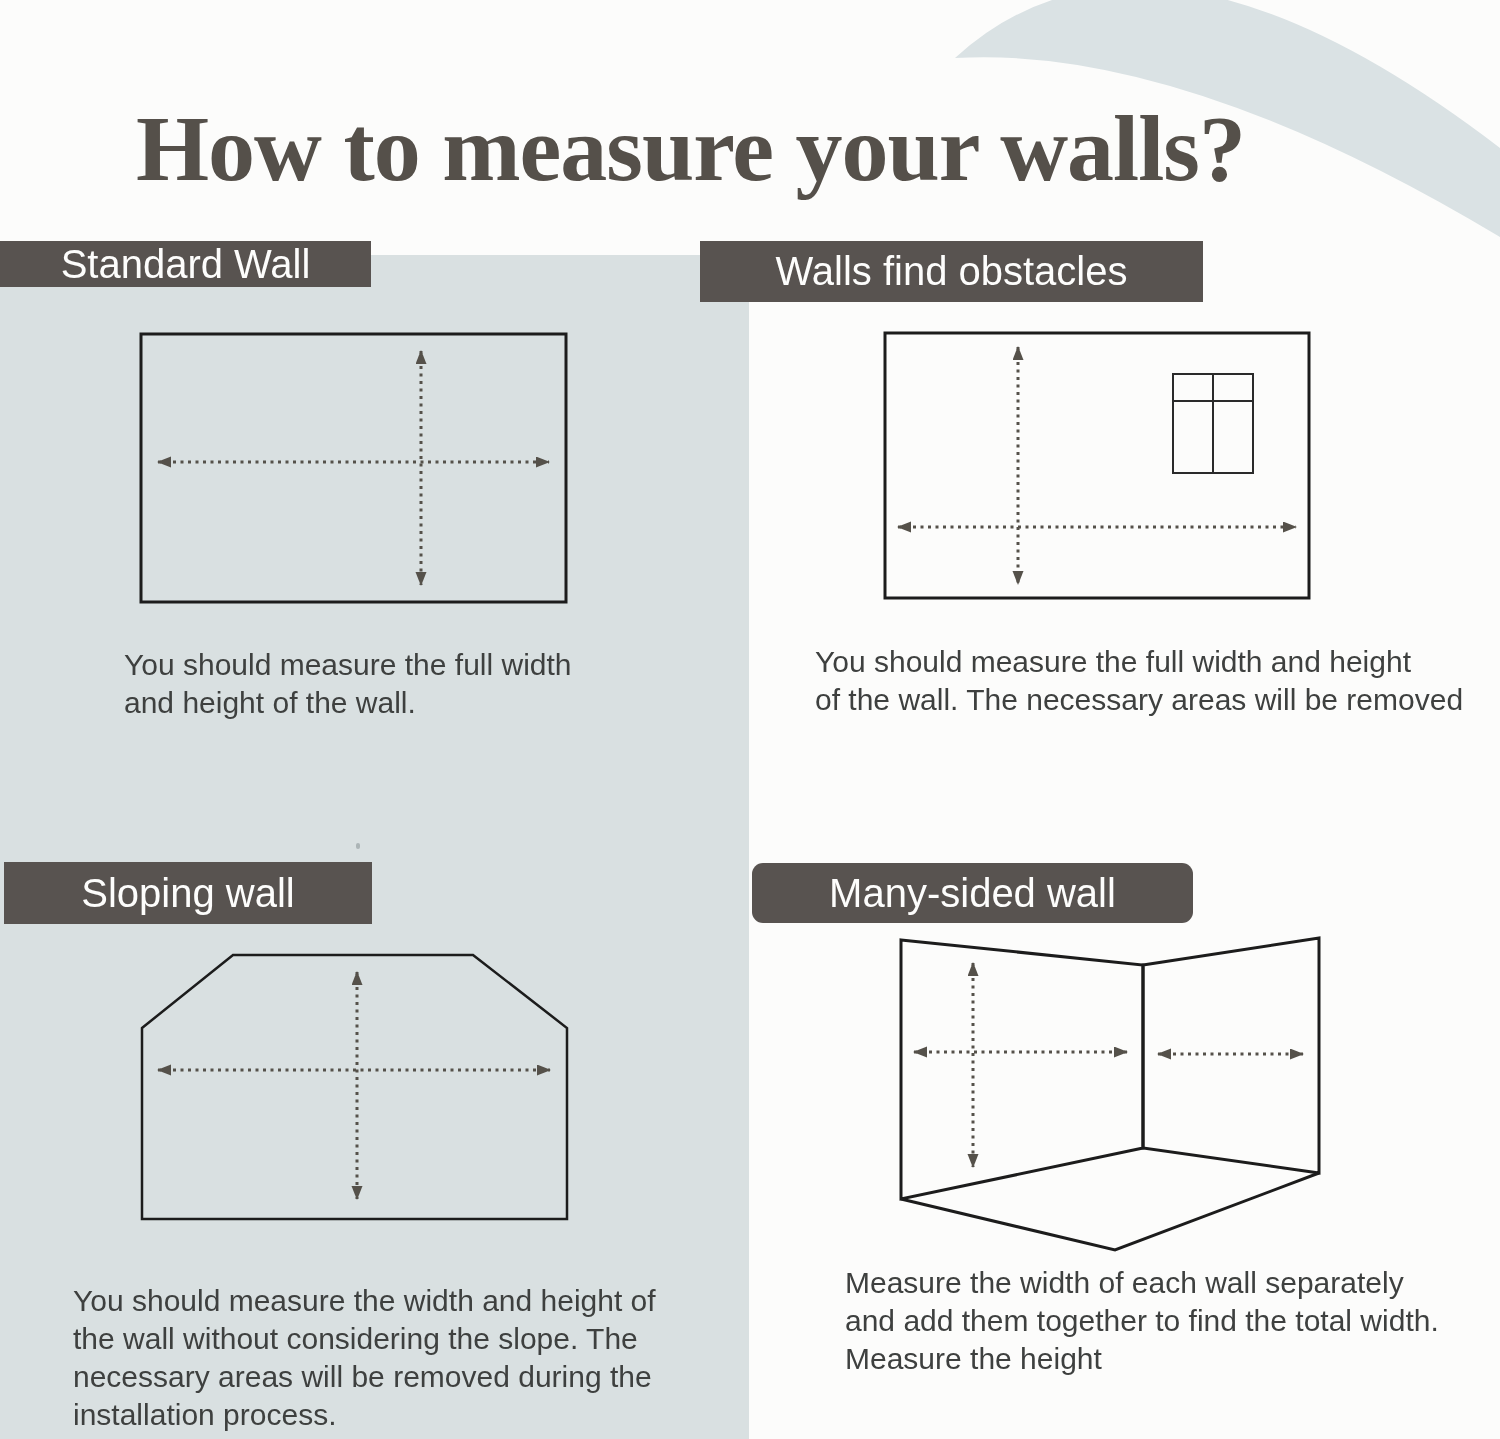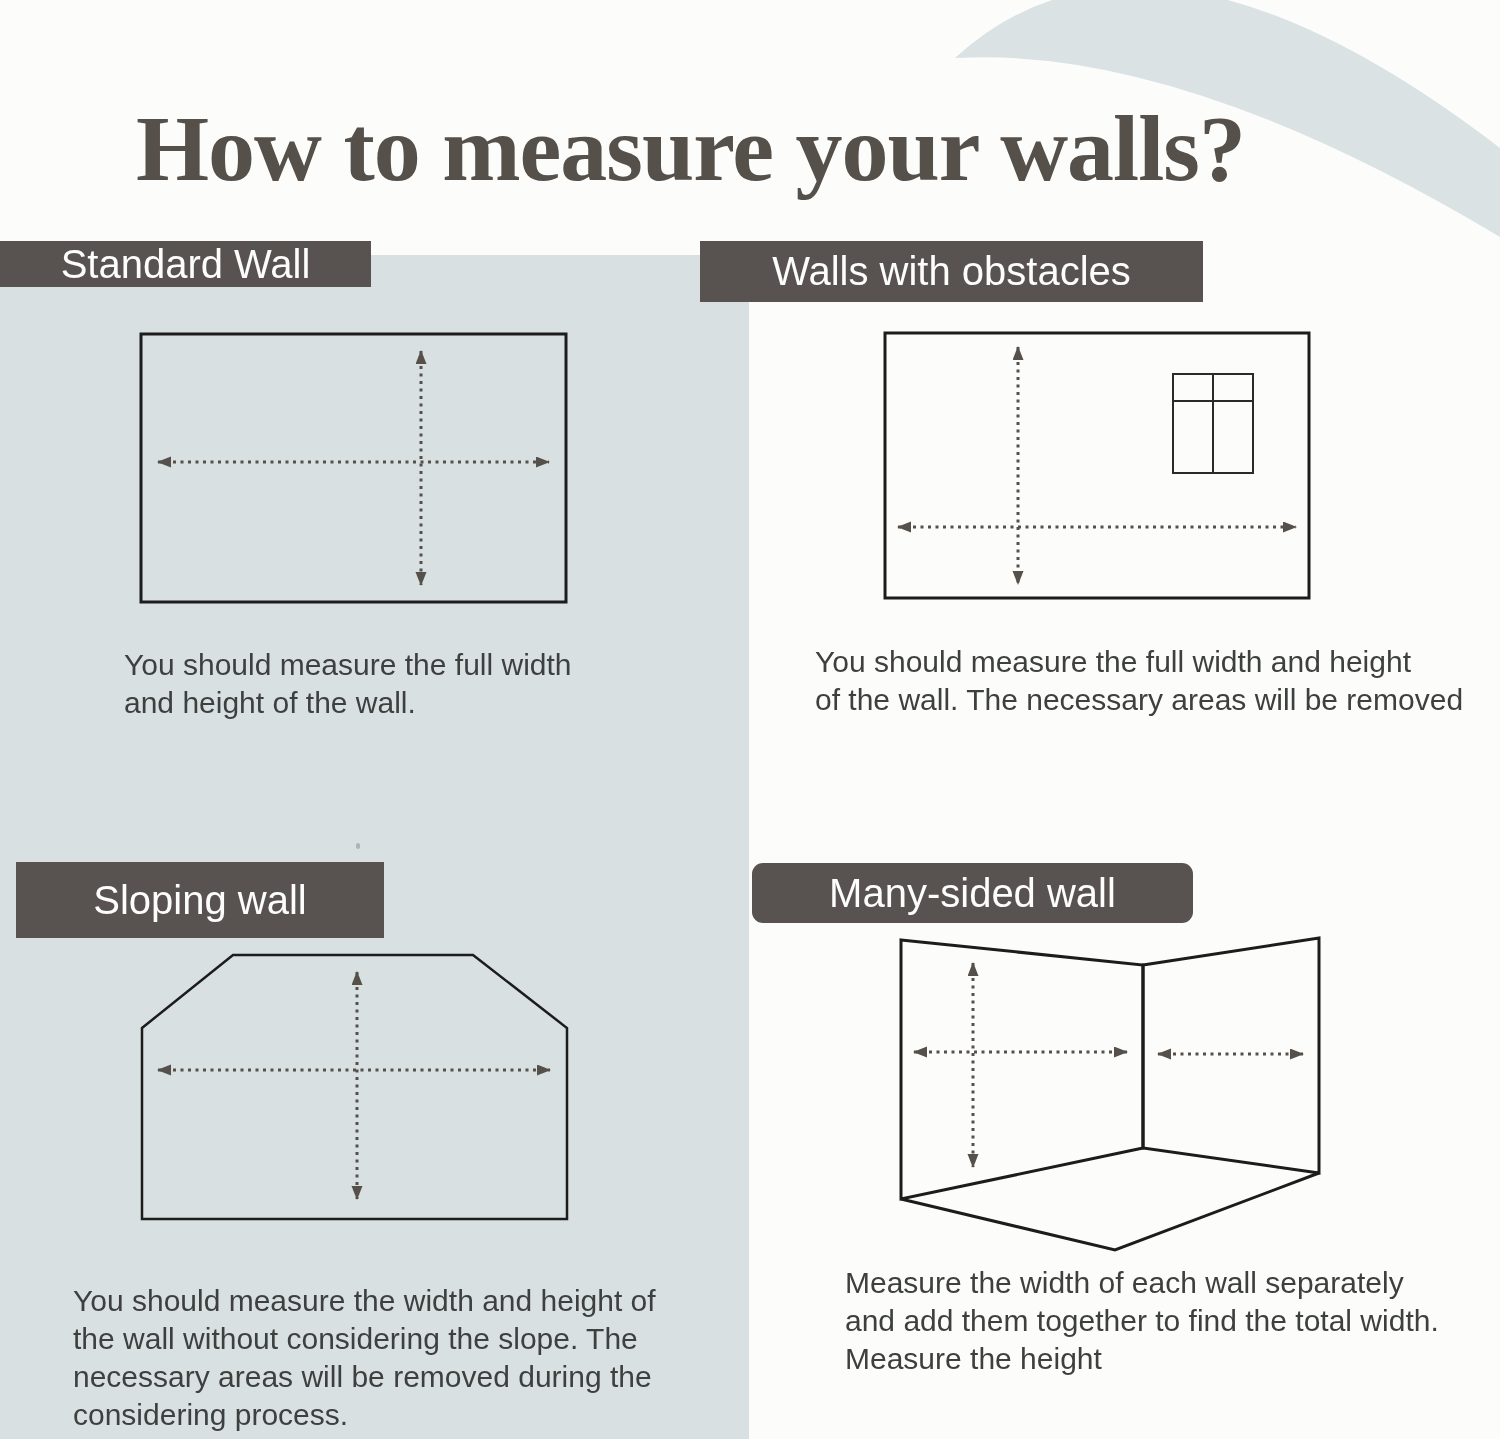--- a/index.html
+++ b/index.html
@@ -39,21 +39,21 @@
     font-size:94px;line-height:110px;letter-spacing:-1px;
     color:var(--title-ink);white-space:nowrap;
   }
   .bar{
     position:absolute;z-index:3;background:var(--bar-bg);
     display:flex;align-items:center;justify-content:center;
     color:var(--bar-text);font-size:40px;white-space:nowrap;
   }
   .bar-standard{left:0;top:241px;width:371px;height:46px;}
   .bar-obstacles{left:700px;top:241px;width:503px;height:61px;}
-  .bar-sloping{left:16px;top:862px;width:368px;height:76px;}
+  .bar-sloping{left:4px;top:862px;width:368px;height:62px;}
   .bar-many{left:752px;top:863px;width:441px;height:60px;border-radius:11px;}
   .caption{
     position:absolute;z-index:3;color:var(--caption-ink);
     font-size:30px;line-height:38px;white-space:nowrap;
   }
   .cap-standard{left:124px;top:646px;}
   .cap-obstacles{left:815px;top:643px;}
   .cap-sloping{left:73px;top:1282px;}
   .cap-many{left:845px;top:1264px;}
   .stray-dot{
@@ -107,21 +107,21 @@
       <line class="dash arrow" x1="973" y1="963" x2="973" y2="1167"></line>
       <line class="dash arrow" x1="914" y1="1052" x2="1127" y2="1052"></line>
       <line class="dash arrow" x1="1158" y1="1054" x2="1303" y2="1054"></line>
     </g>
   </svg>
 
   <div class="bar bar-standard">
     <span>Standard Wall</span>
   </div>
   <div class="bar bar-obstacles">
-    <span>Walls with obstacles</span>
+    <span>Walls find obstacles</span>
   </div>
   <div class="bar bar-sloping">
     <span>Sloping wall</span>
   </div>
   <div class="bar bar-many">
     <span>Many-sided wall</span>
   </div>
 
   <div class="caption cap-standard">
     <div>You should measure the full width</div>
@@ -130,21 +130,21 @@
 
   <div class="caption cap-obstacles">
     <div>You should measure the full width and height</div>
     <div>of the wall. The necessary areas will be removed</div>
   </div>
 
   <div class="caption cap-sloping">
     <div>You should measure the width and height of</div>
     <div>the wall without considering the slope. The</div>
     <div>necessary areas will be removed during the</div>
-    <div>considering process.</div>
+    <div>installation process.</div>
   </div>
 
   <div class="caption cap-many">
     <div>Measure the width of each wall separately</div>
     <div>and add them together to find the total width.</div>
     <div>Measure the height</div>
   </div>
 
   <div class="stray-dot"></div>
 

